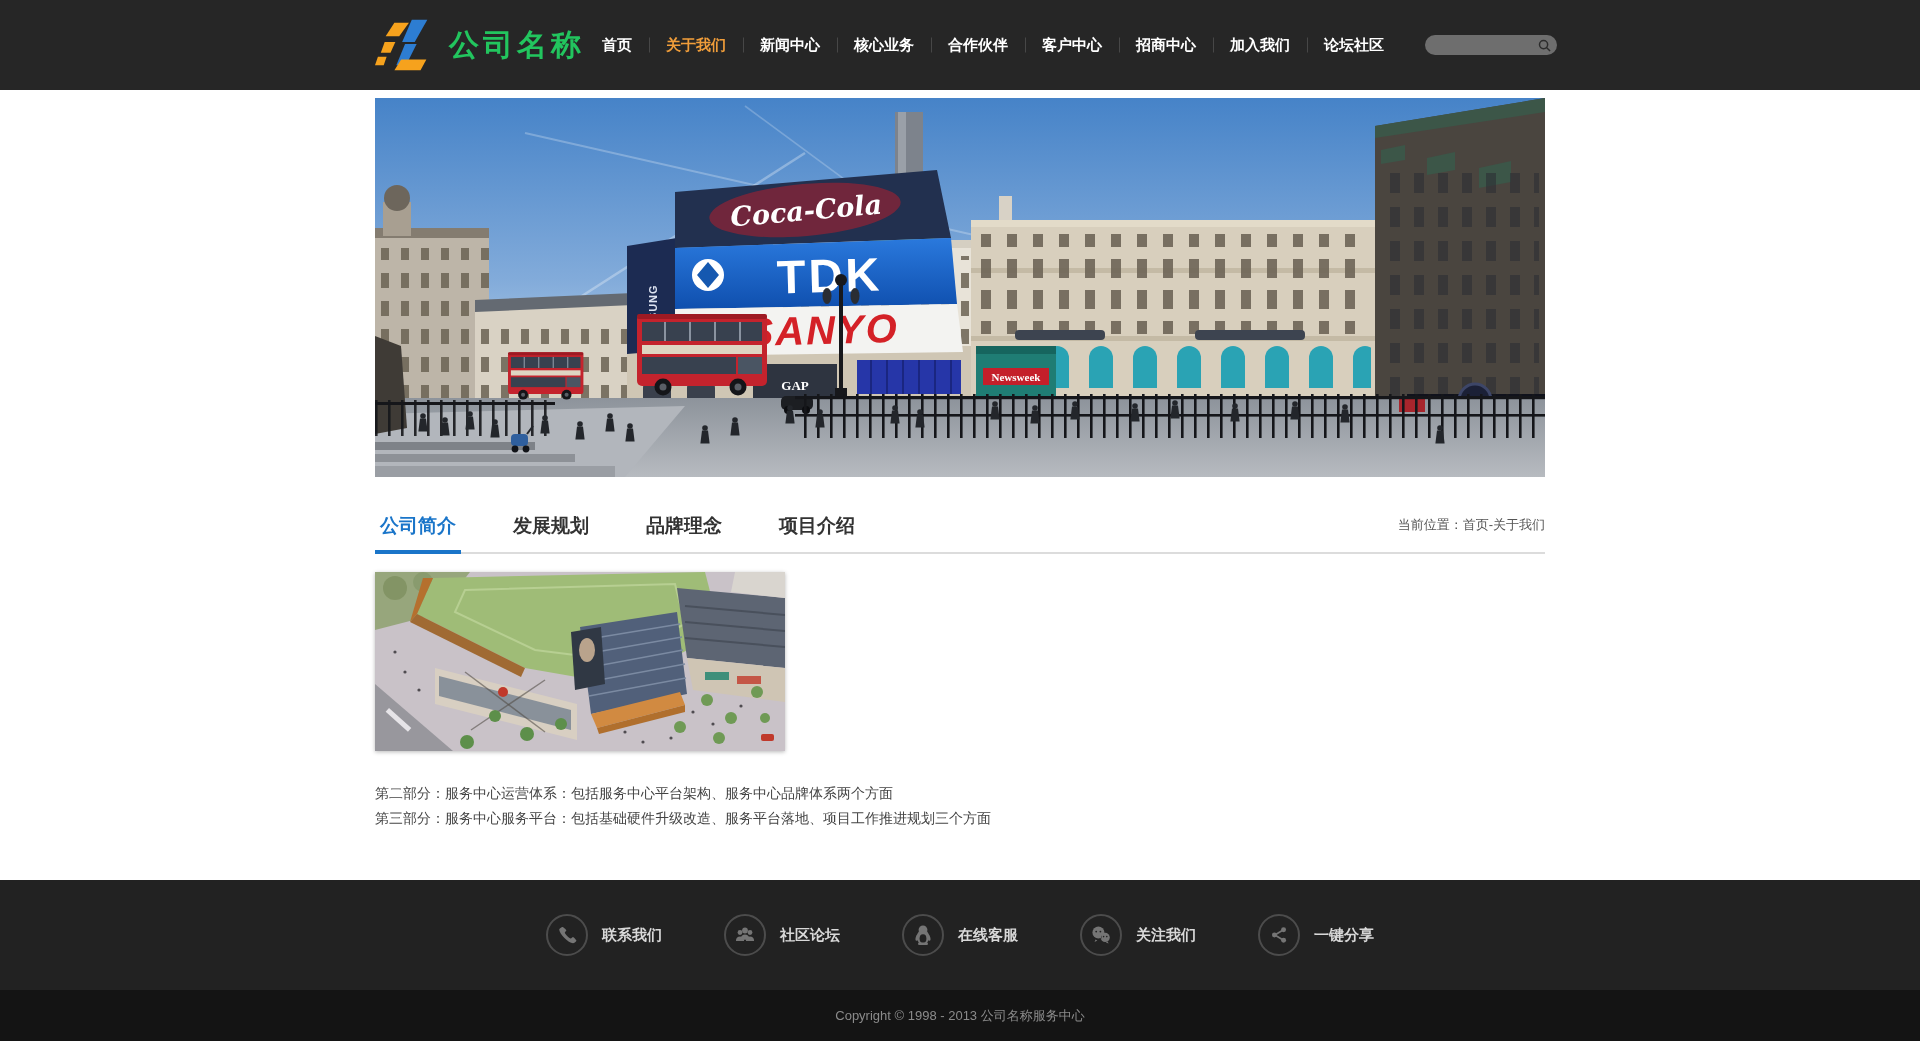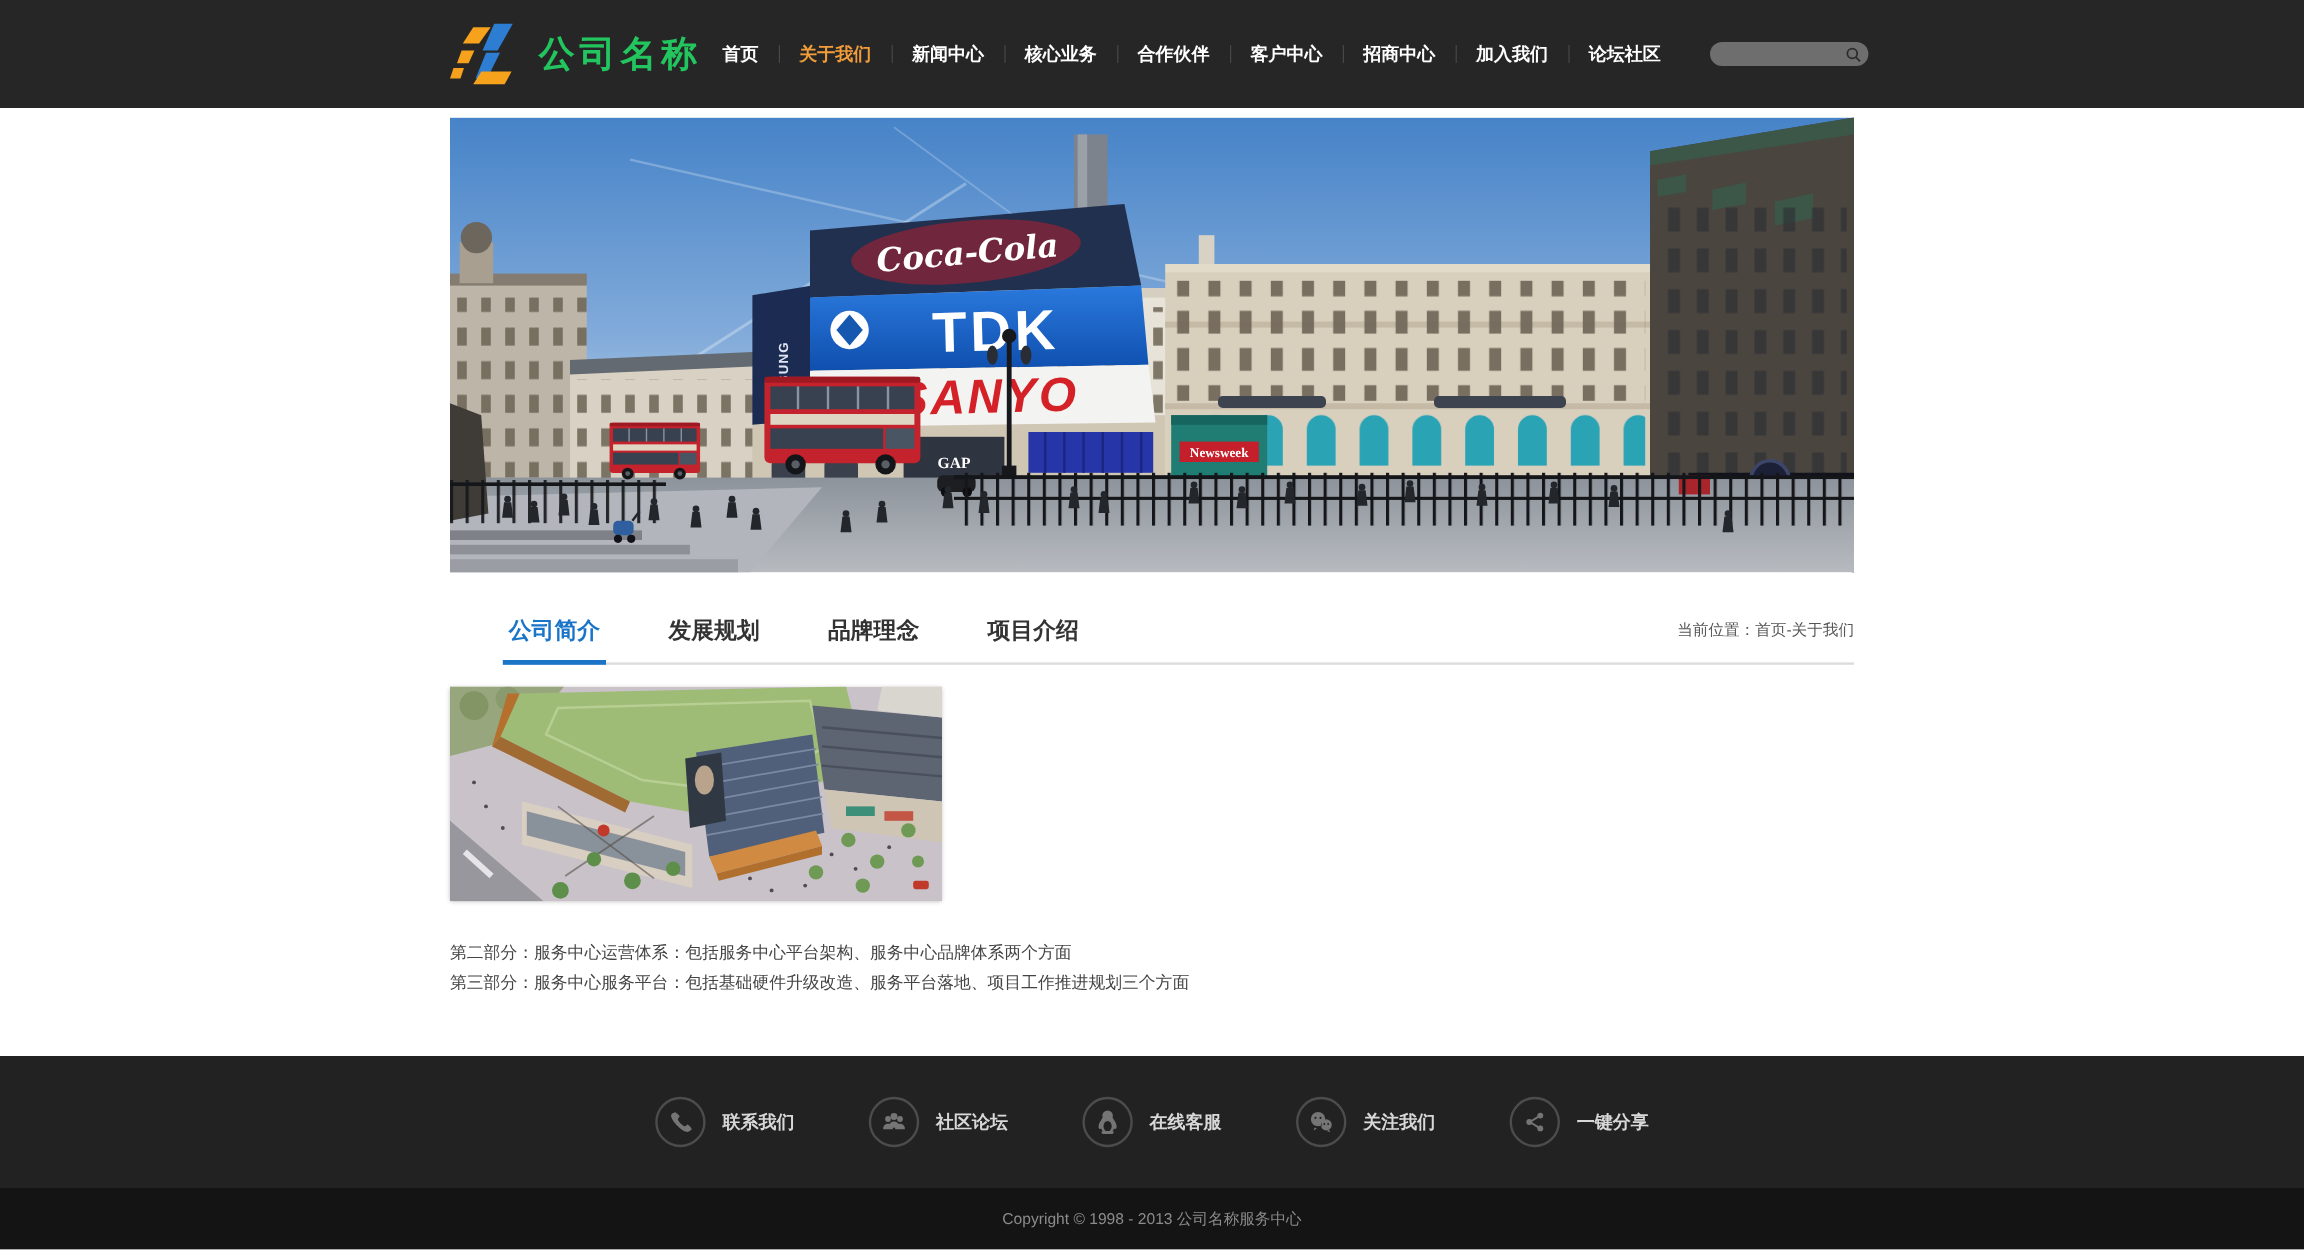--- a/index.html
+++ b/index.html
@@ -37,21 +37,20 @@
   .search-box svg { flex: 0 0 auto; cursor: pointer; }
 
   
   .hero { margin-top: 8px; height: 379px; }
   .hero svg { display: block; }
 
   
   .tabbar {
     margin-top: 28px; display: flex; justify-content: space-between; align-items: flex-end;
     border-bottom: 2px solid #dcdcdc;
-    margin-left: 44px;
   }
   .tabs { display: flex; gap: 47px; }
   .tab {
     font-size: 19px; font-weight: bold; color: #333333; padding: 8px 5px 11px;
     border-bottom: 4px solid transparent; margin-bottom: -2px; cursor: pointer; white-space: nowrap;
   }
   .tab.active { color: #1a75c9; border-bottom-color: #1a75c9; }
   .breadcrumb { font-size: 13px; color: #555555; padding-bottom: 18px; }
   .breadcrumb .path { cursor: pointer; }
 

